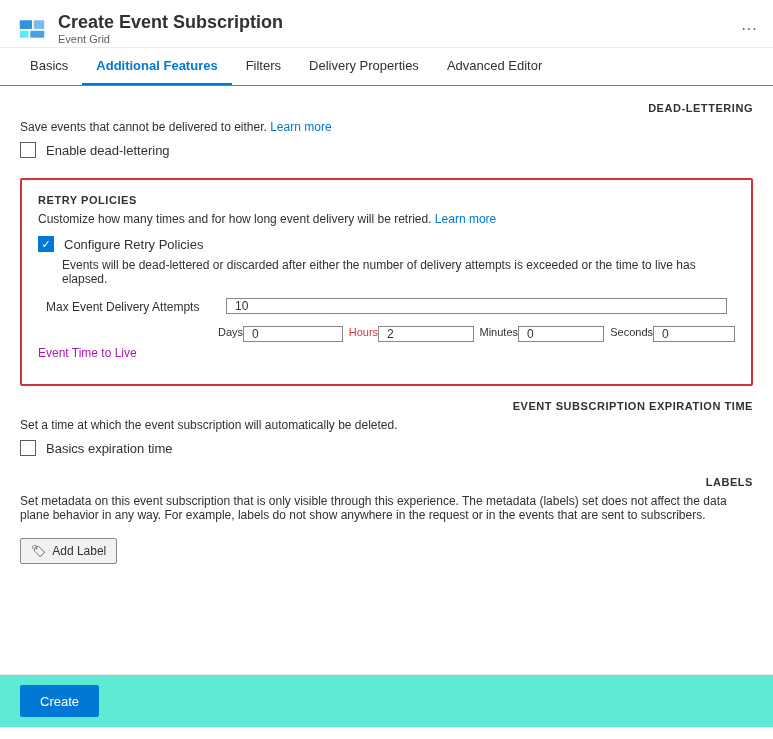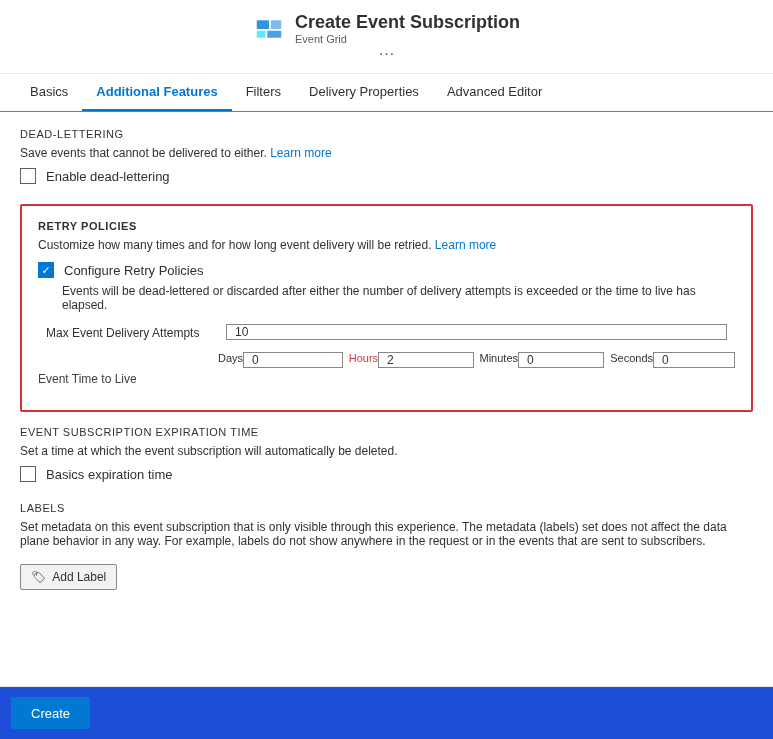--- a/index.html
+++ b/index.html
@@ -1,34 +1,34 @@
 <!DOCTYPE html>
 <html><head>
   <meta charset="utf-8">
   <style>
     * { box-sizing: border-box; margin: 0; padding: 0; }
     body { font-family: 'Segoe UI', Arial, sans-serif; font-size: 13px; color: #323130; background: #fff; width: 773px; min-height: 739px; }
 
-    .header { padding: 12px 16px 10px 16px; border-bottom: 1px solid #edebe9; display: flex; align-items: center; justify-content: space-between; flex-direction: column; }
+    .header { padding: 12px 16px 2px 16px; border-bottom: 1px solid #edebe9; display: flex; align-items: center; justify-content: space-between; }
     .header-left { display: flex; align-items: center; gap: 10px; }
     .header-icon { width: 32px; height: 32px; display: flex; align-items: center; justify-content: center; }
     .header-icon svg { width: 28px; height: 28px; }
     .header-title-block { display: flex; flex-direction: column; }
     .header-title { font-size: 18px; font-weight: 600; color: #323130; }
     .header-subtitle { font-size: 11px; color: #605e5c; }
     .header-more { color: #605e5c; font-size: 16px; cursor: pointer; }
 
     .tabs { display: flex; border-bottom: 1px solid #3b82f6; padding: 0 16px; }
     .tab { padding: 10px 14px; font-size: 13px; color: #323130; cursor: pointer; border-bottom: 2px solid transparent; white-space: nowrap; }
     .tab.active { color: #0078d4; border-bottom: 2px solid #0078d4; font-weight: 600; }
 
     .content { padding: 16px 20px; overflow-y: auto; }
 
     .section { margin-bottom: 20px; }
-    .section-title { font-size: 11px; font-weight: 400; color: #323130; letter-spacing: 0.05em; text-transform: uppercase; margin-bottom: 6px; }
+    .section-title { font-size: 11px; font-weight: 700; color: #323130; letter-spacing: 0.05em; text-transform: uppercase; margin-bottom: 6px; text-align: right; }
     .section-desc { font-size: 12px; color: #323130; margin-bottom: 8px; }
     .section-desc a { color: #0078d4; text-decoration: none; }
 
     .checkbox-row { display: flex; align-items: center; gap: 10px; margin-top: 6px; }
     .checkbox-box { width: 16px; height: 16px; border: 1px solid #605e5c; background: #fff; display: inline-flex; align-items: center; justify-content: center; cursor: pointer; flex-shrink: 0; }
     .checkbox-box.checked { background: #0078d4; border-color: #0078d4; }
     .checkbox-box.checked::after { content: '✓'; color: #fff; font-size: 11px; line-height: 1; }
     .checkbox-label { font-size: 13px; color: #323130; }
 
     .retry-box { border: 2px solid #d13438; border-radius: 2px; padding: 14px 16px; margin: 14px 0; }
@@ -44,41 +44,41 @@
       height: 16px;
       border: 1px solid #8a8886;
       padding: 0 8px;
       font-size: 12px;
       color: #323130;
       background: #fff;
       outline: none;
     }
 
     .ttl-row { display: flex; align-items: flex-start; margin: 10px 0; }
-    .ttl-label { width: 180px; font-size: 12px; color: #404040; flex-shrink: 0; padding-top: 20px; }
+    .ttl-label { width: 180px; font-size: 12px; color: #a21caf; flex-shrink: 0; padding-top: 20px; }
     .ttl-inputs { flex: 1; display: flex; gap: 6px; }
     .ttl-col { display: flex; flex-direction: row; flex: 1; }
     .ttl-col-label { font-size: 11px; color: #323130; margin-bottom: 4px; }
     .ttl-col-label.required { color: #d13438; }
 
     .add-label-btn {
       display: inline-flex;
       align-items: center;
       gap: 6px;
       padding: 5px 10px;
       border: 1px solid #8a8886;
       background: #f3f2f1;
       color: #323130;
       font-size: 12px;
       cursor: pointer;
       border-radius: 2px;
       margin-top: 8px;
     }
 
-    .footer { position: fixed; bottom: 0; left: 0; width: 773px; padding: 10px 11px; border-top: 1px solid #edebe9; background: #1d4ed8; }
+    .footer { position: fixed; bottom: 12px; left: 0; width: 773px; padding: 10px 20px; border-top: 1px solid #edebe9; background: #5eead4; }
     .create-btn {
       background: #0078d4;
       color: #fff;
       border: none;
       padding: 6px 20px;
       font-size: 13px;
       cursor: pointer;
       border-radius: 2px;
       height: 32px;
     }

